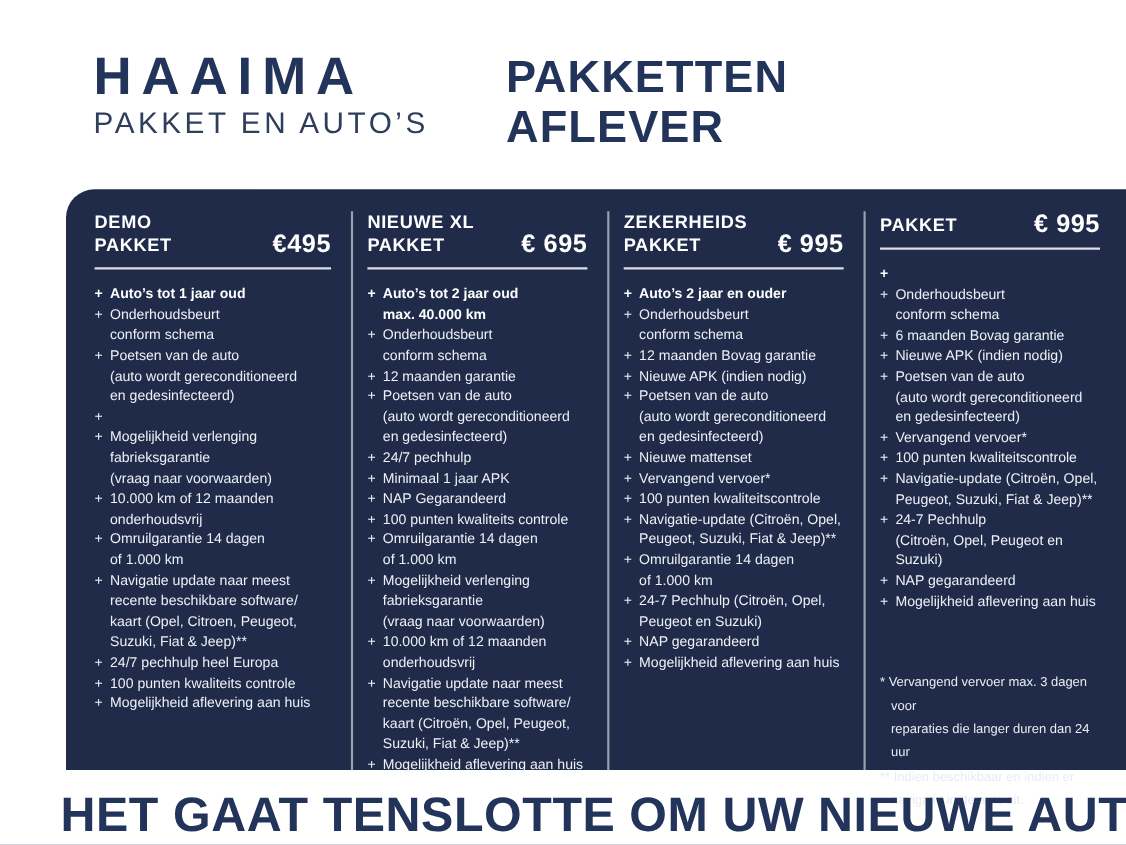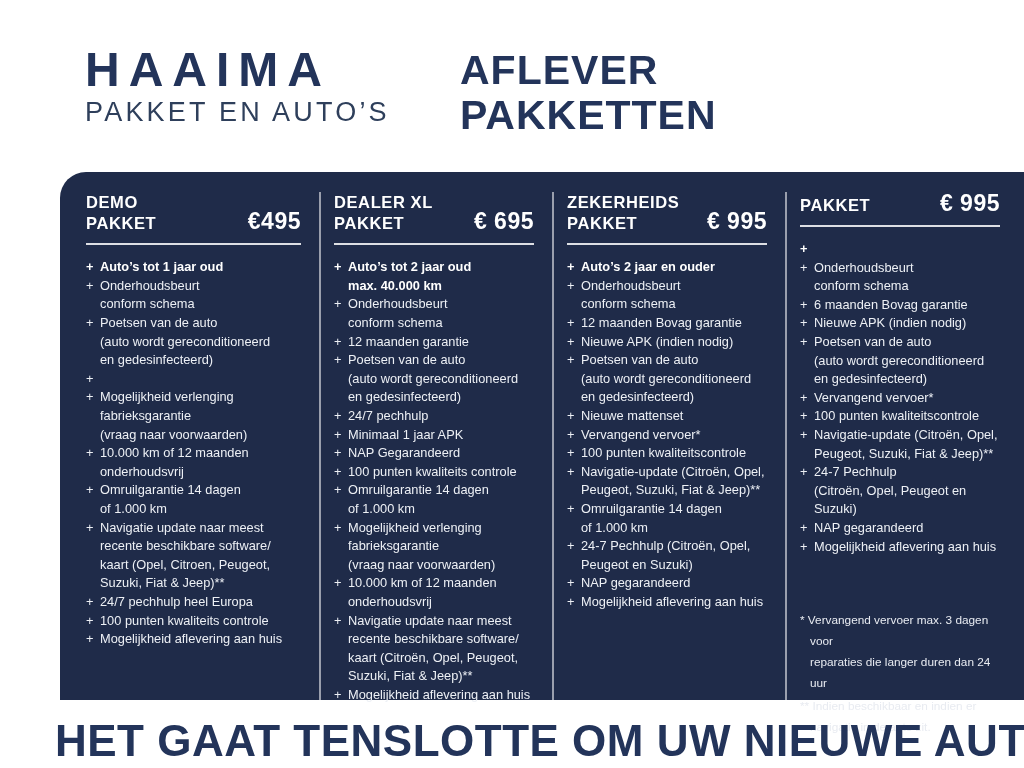--- a/index.html
+++ b/index.html
@@ -80,22 +80,22 @@
 </style>
 </head>
 <body>
 
 <header class="logo">
   <div class="logo-title">HAAIMA</div>
   <div class="logo-sub">PAKKET EN AUTO’S</div>
 </header>
 
 <h1 class="page-title">
+  <span>PAKKETTEN</span>
   <span>AFLEVER</span>
-  <span>PAKKETTEN</span>
 </h1>
 
 <section class="panel">
   <div class="cols">
 
     <div class="col">
       <div class="pkg-head">
         <div class="pkg-name">
           <span>DEMO</span>
           <span>PAKKET</span>
@@ -156,21 +156,21 @@
           <li class="pkg-item">
             <span class="plus">+</span>
             <span class="txt">Mogelijkheid aflevering aan huis</span>
           </li>
         </ul>
     </div>
 
     <div class="col">
       <div class="pkg-head">
         <div class="pkg-name">
-          <span>DEALER XL</span>
+          <span>NIEUWE XL</span>
           <span>PAKKET</span>
         </div>
         <div class="pkg-price">€ 695</div>
       </div>
       <hr class="pkg-rule">
       <ul class="pkg-items">
           <li class="pkg-item bold">
             <span class="plus">+</span>
             <span class="txt">Auto’s tot 2 jaar oud
 max. 40.000 km</span>

